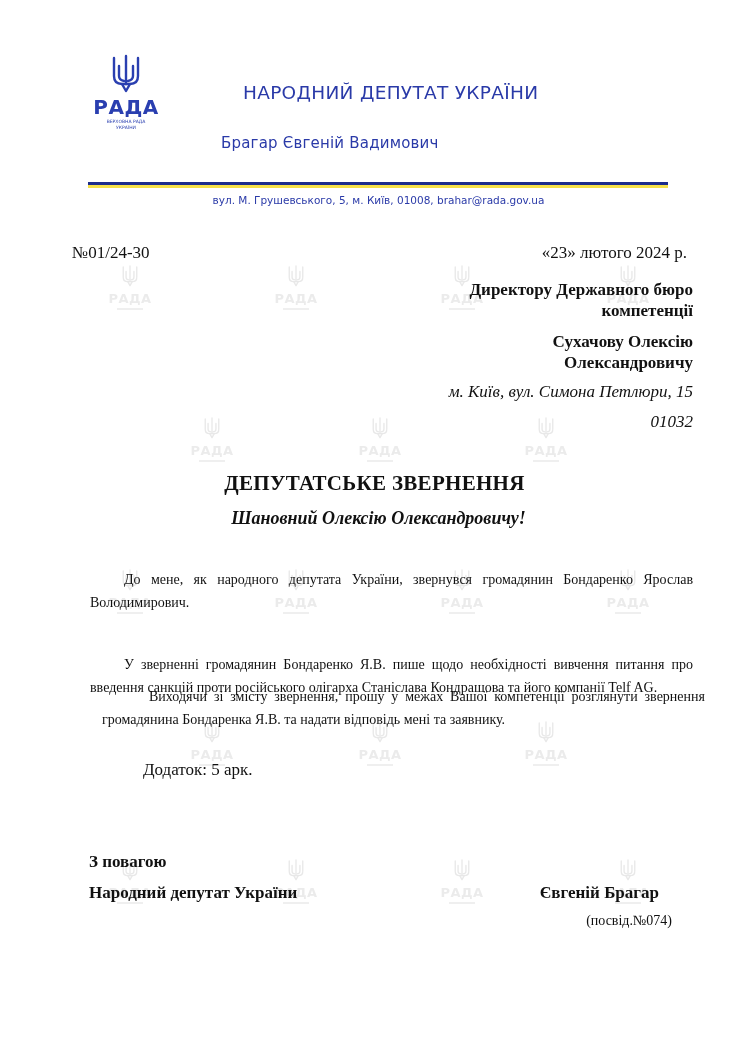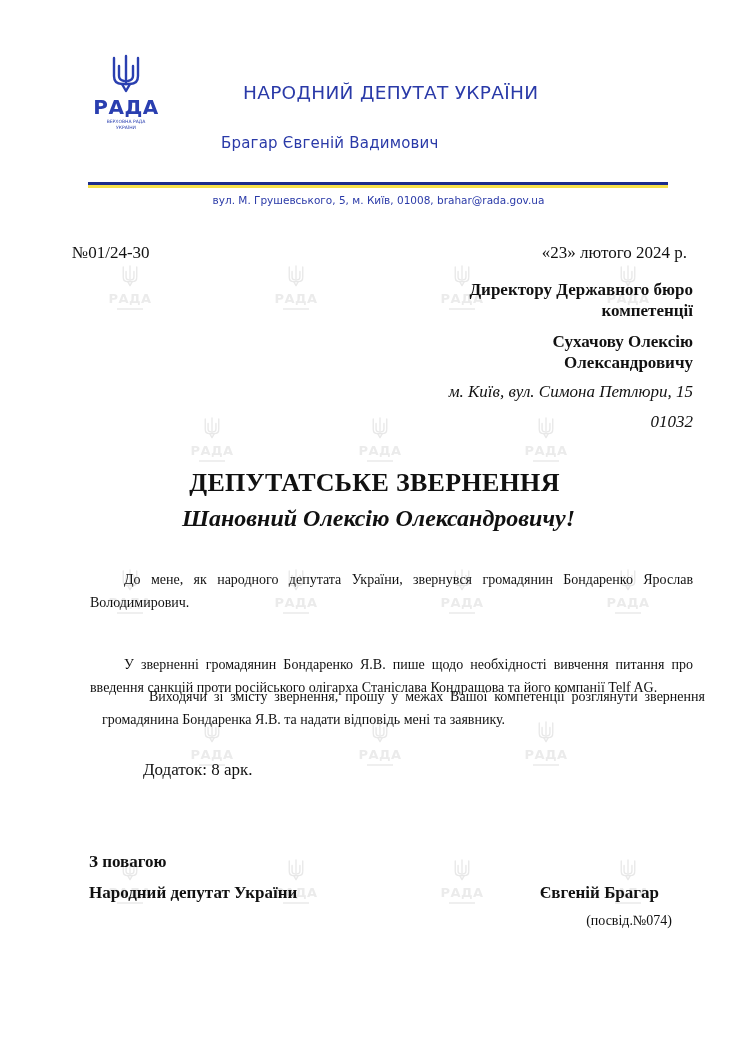--- a/index.html
+++ b/index.html
@@ -404,27 +404,27 @@
   <div class="t" style="left:72px; top:242px;">№01/24-30</div>
   <div class="t right" style="right:62px; top:242px;">«23» лютого 2024 р.</div>
 
   <div class="t b right" style="right:56px; top:279px;">Директору Державного бюро</div>
   <div class="t b right" style="right:56px; top:300px;">компетенції</div>
   <div class="t b right" style="right:56px; top:331px;">Сухачову Олексію</div>
   <div class="t b right" style="right:56px; top:352px;">Олександровичу</div>
   <div class="t i right" style="right:56px; top:381px;">м. Київ, вул. Симона Петлюри, 15</div>
   <div class="t i right" style="right:56px; top:411px;">01032</div>
 
-  <div class="t b" style="left:0; width:749px; text-align:center; top:472px; font-size:26px; letter-spacing:0.3px;">ДЕПУТАТСЬКЕ ЗВЕРНЕННЯ</div>
-  <div class="t b i" style="left:0; width:749px; text-align:center; top:507px; font-size:24px; padding-left:8px; box-sizing:border-box;">Шановний Олексію Олександровичу!</div>
+  <div class="t b" style="left:0; width:749px; text-align:center; top:472px; font-size:21px; letter-spacing:0.3px;">ДЕПУТАТСЬКЕ ЗВЕРНЕННЯ</div>
+  <div class="t b i" style="left:0; width:749px; text-align:center; top:507px; font-size:18px; padding-left:8px; box-sizing:border-box;">Шановний Олексію Олександровичу!</div>
 
   <div class="para" style="top:569px; text-indent:34px;">До мене, як народного депутата України, звернувся громадянин Бондаренко Ярослав Володимирович.</div>
   <div class="para" style="top:616px; text-indent:34px;margin-top:38px;">У зверненні громадянин Бондаренко Я.В. пише щодо необхідності вивчення питання про введення санкцій проти російського олігарха Станіслава Кондрашова та його компанії Telf AG.</div>
   <div class="para" style="top:686px; text-indent:47px;margin-left:12px;">Виходячи зі змісту звернення, прошу у межах Вашої компетенції розглянути звернення громадянина Бондаренка Я.В. та надати відповідь мені та заявнику.</div>
 
-  <div class="t" style="left:143px; top:759px;">Додаток: 8 арк.</div>
+  <div class="t" style="left:143px; top:759px;">Додаток: 5 арк.</div>
 
   <div class="t b" style="left:89px; top:851px;">З повагою</div>
   <div class="t b" style="left:89px; top:882px;">Народний депутат України</div>
   <div class="t b right" style="right:90px; top:882px;">Євгеній Брагар</div>
   <div class="t right" style="right:77px; top:910px; font-size:14px;">(посвід.№074)</div>
 
 </div>
 
 </body></html>

